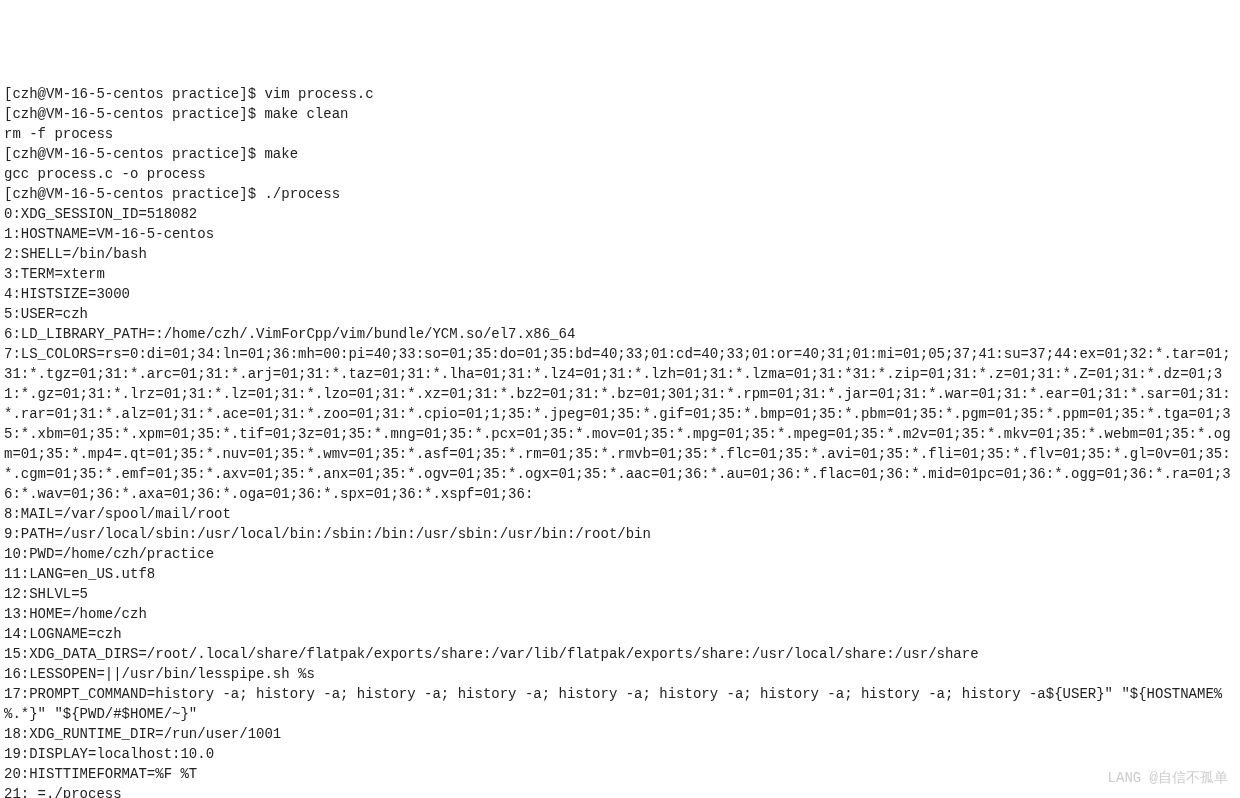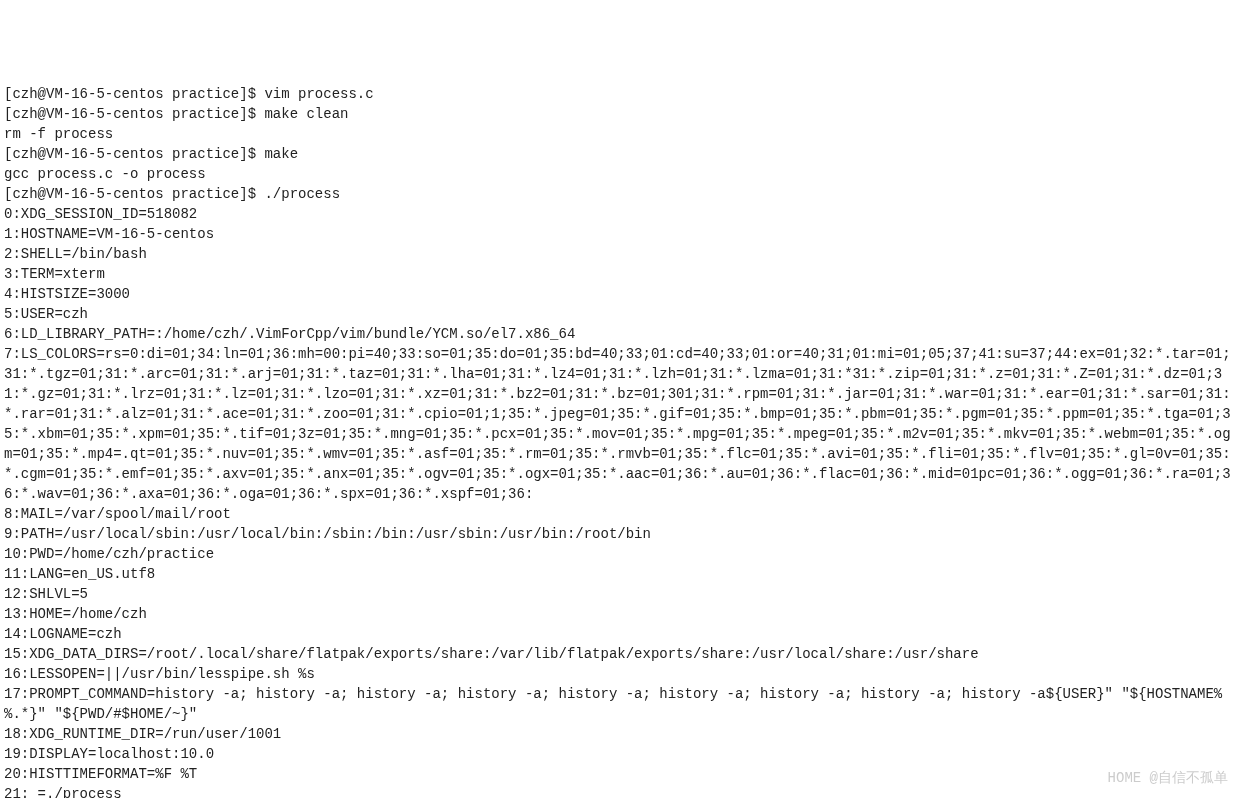--- a/index.html
+++ b/index.html
@@ -51,16 +51,16 @@
 13:HOME=/home/czh
 14:LOGNAME=czh
 15:XDG_DATA_DIRS=/root/.local/share/flatpak/exports/share:/var/lib/flatpak/exports/share:/usr/local/share:/usr/share
 16:LESSOPEN=||/usr/bin/lesspipe.sh %s
 17:PROMPT_COMMAND=history -a; history -a; history -a; history -a; history -a; history -a; history -a; history -a; history -a${USER}" "${HOSTNAME%%.*}" "${PWD/#$HOME/~}"
 18:XDG_RUNTIME_DIR=/run/user/1001
 19:DISPLAY=localhost:10.0
 20:HISTTIMEFORMAT=%F %T
 21:_=./process
 [czh@VM-16-5-centos practice]$ </div>
-<div class="watermark">HOME @自信不孤单</div>
+<div class="watermark">LANG @自信不孤单</div>
 
 
 
 
 </body></html>

